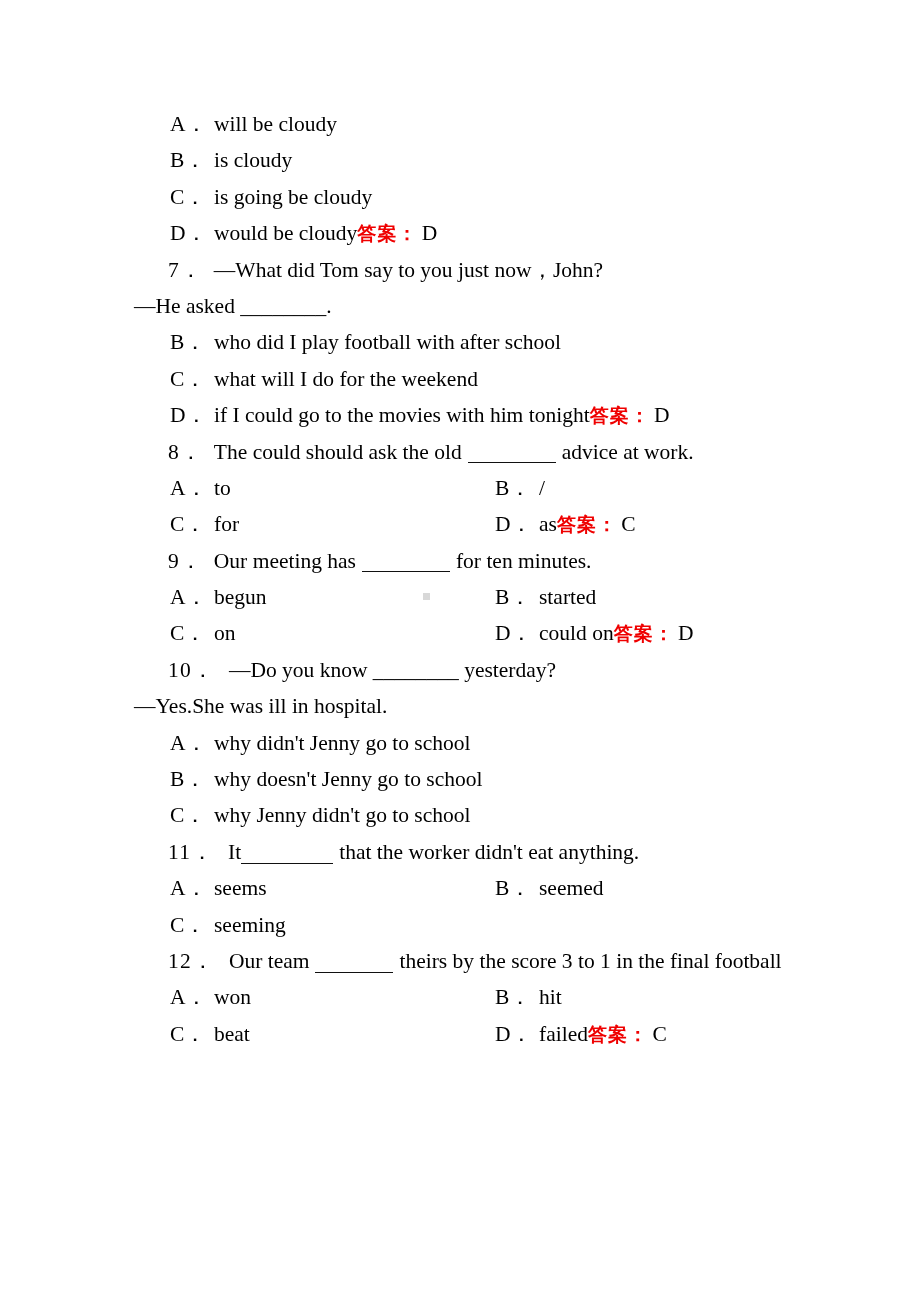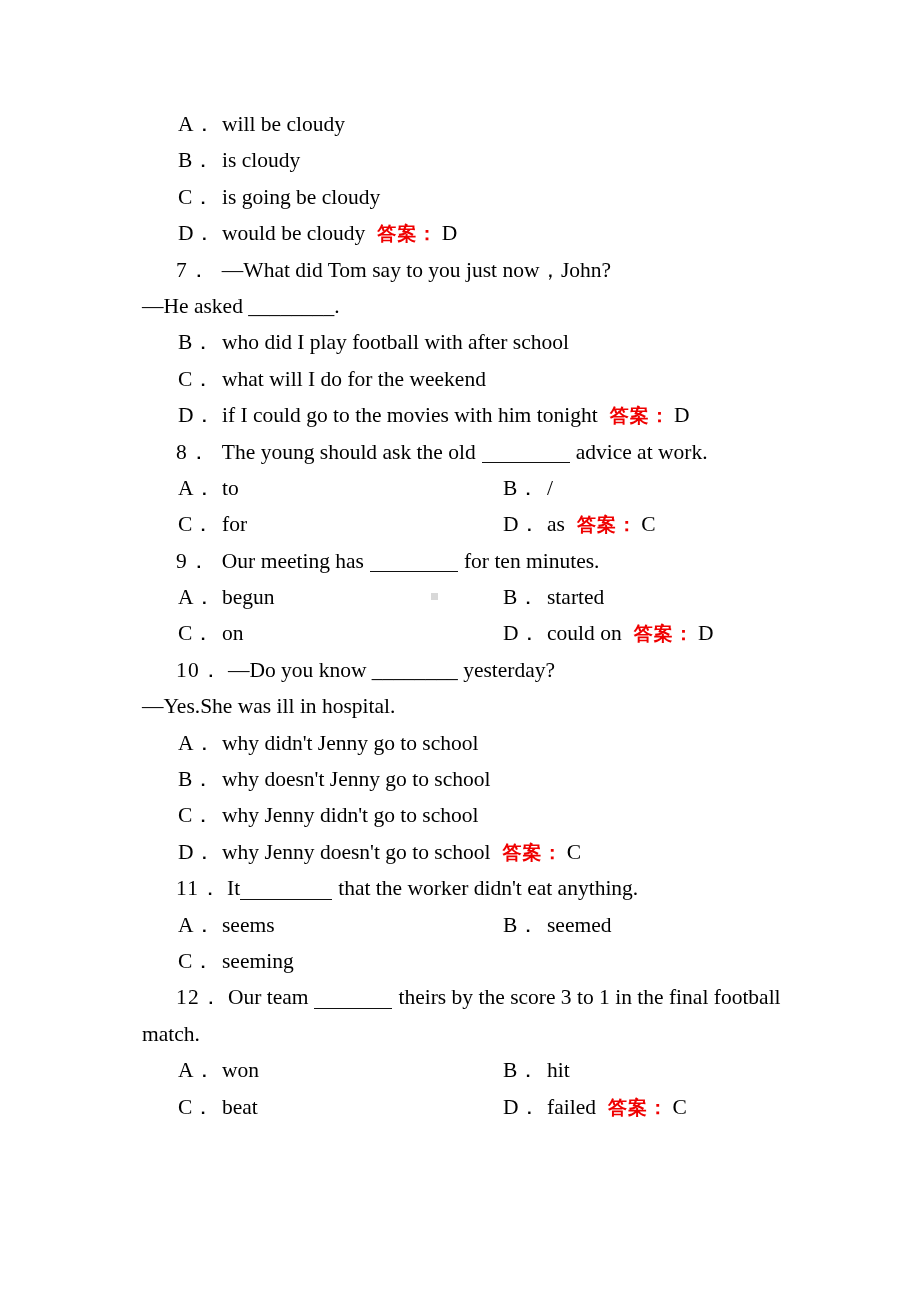--- a/index.html
+++ b/index.html
@@ -23,21 +23,21 @@
     left: 0;
     top: 0;
     width: 920px;
     height: 1302px;
     background: #ffffff;
   }
 
   
   .content {
     position: absolute;
-    left: 142px;
+    left: 134px;
     top: 106px;
     width: 656px;
   }
 
   
   .line {
     height: 36.4px;
     line-height: 36.4px;
     font-size: 21.5px;
     white-space: nowrap;
@@ -62,21 +62,21 @@
     display: inline-block;
     min-width: 44px;
   }
 
   
   .q-num {
     margin-right: 11px;
     letter-spacing: 0.06em;
   }
   .q-num-wide {
-    margin-right: 5px;
+    margin-right: 14px;
   }
 
   
   .two-col {
     position: relative;
   }
   .col-right {
     position: absolute;
     left: 361px;
     top: 0;
@@ -93,21 +93,21 @@
 
   .sp { display: inline-block; width: 6px; }
 
   
   .ans {
     color: #ef0000;
     font-weight: bold;
     font-family: "DejaVu Sans", "Liberation Sans", sans-serif;
     font-size: 19px;
     letter-spacing: 0.06em;
-    margin-left: 12px;
+    margin-left: 0;
   }
   .ans-letter {
     color: #000000;
     font-weight: normal;
     font-family: "Liberation Serif", "DejaVu Serif", serif;
     font-size: 21.5px;
     margin-left: 4px;
   }
 
   
@@ -156,21 +156,21 @@
 
     <div class="line opt-line">
       <span class="opt-label">C．</span><span>what will I do for the weekend</span>
     </div>
 
     <div class="line opt-line">
       <span class="opt-label">D．</span><span>if I could go to the movies with him tonight</span><span class="ans">答案：</span><span class="ans-letter">D</span>
     </div>
 
     <div class="line q-line">
-      <span class="q-num">8．</span><span>The young should ask the old</span><span class="sp"></span><span class="blank-inner b-med"></span><span class="sp"></span><span>advice at work.</span>
+      <span class="q-num">8．</span><span>The could should ask the old</span><span class="sp"></span><span class="blank-inner b-med"></span><span class="sp"></span><span>advice at work.</span>
     </div>
 
     <div class="line opt-line two-col">
       <span class="opt-label">A．</span><span>to</span>
       <span class="col-right"><span class="opt-label">B．</span><span>/</span></span>
     </div>
 
     <div class="line opt-line two-col">
       <span class="opt-label">C．</span><span>for</span>
       <span class="col-right"><span class="opt-label">D．</span><span>as</span><span class="ans">答案：</span><span class="ans-letter">C</span></span>
@@ -204,44 +204,38 @@
     </div>
 
     <div class="line opt-line">
       <span class="opt-label">B．</span><span>why doesn't Jenny go to school</span>
     </div>
 
     <div class="line opt-line">
       <span class="opt-label">C．</span><span>why Jenny didn't go to school</span>
     </div>
 
-    <div class="line opt-line">
-      <span class="opt-label">D．</span><span>why Jenny doesn't go to school</span><span class="ans">答案：</span><span class="ans-letter">C</span>
-    </div>
 
     <div class="line q-line">
       <span class="q-num q-num-wide">11．</span><span>It</span><span class="blank-inner b-long"></span><span class="sp"></span><span>that the worker didn't eat anything.</span>
     </div>
 
     <div class="line opt-line two-col">
       <span class="opt-label">A．</span><span>seems</span>
       <span class="col-right"><span class="opt-label">B．</span><span>seemed</span></span>
     </div>
 
     <div class="line opt-line two-col">
       <span class="opt-label">C．</span><span>seeming</span>
     </div>
 
     <div class="line q-line">
       <span class="q-num q-num-wide">12．</span><span>Our team</span><span class="sp"></span><span class="blank-inner b-short"></span><span class="sp"></span><span>theirs by the score 3 to 1 in the final football</span>
     </div>
 
-    <div class="line cont-line">
-      <span>match.</span>
-    </div>
 
     <div class="line opt-line two-col">
       <span class="opt-label">A．</span><span>won</span>
       <span class="col-right"><span class="opt-label">B．</span><span>hit</span></span>
     </div>
 
     <div class="line opt-line two-col">
       <span class="opt-label">C．</span><span>beat</span>
       <span class="col-right"><span class="opt-label">D．</span><span>failed</span><span class="ans">答案：</span><span class="ans-letter">C</span></span>
     </div>

